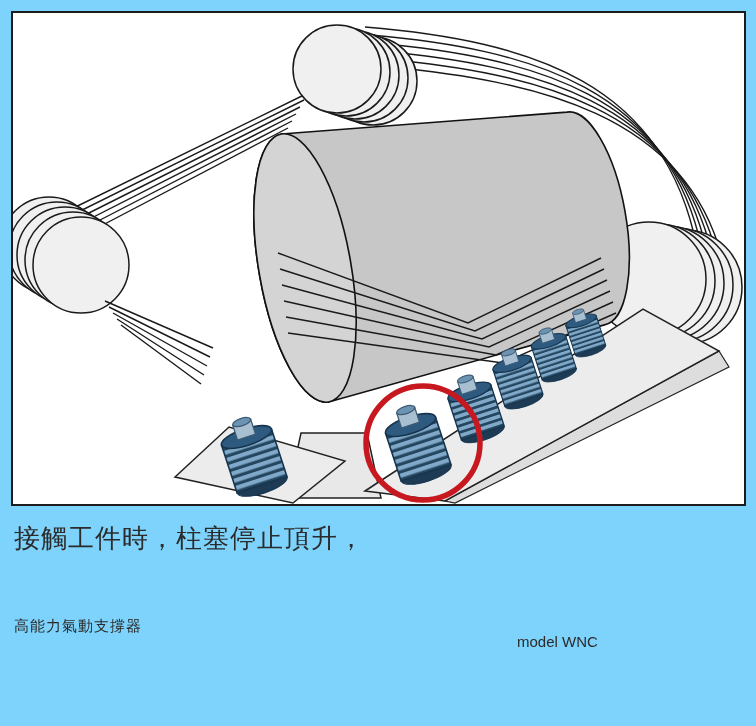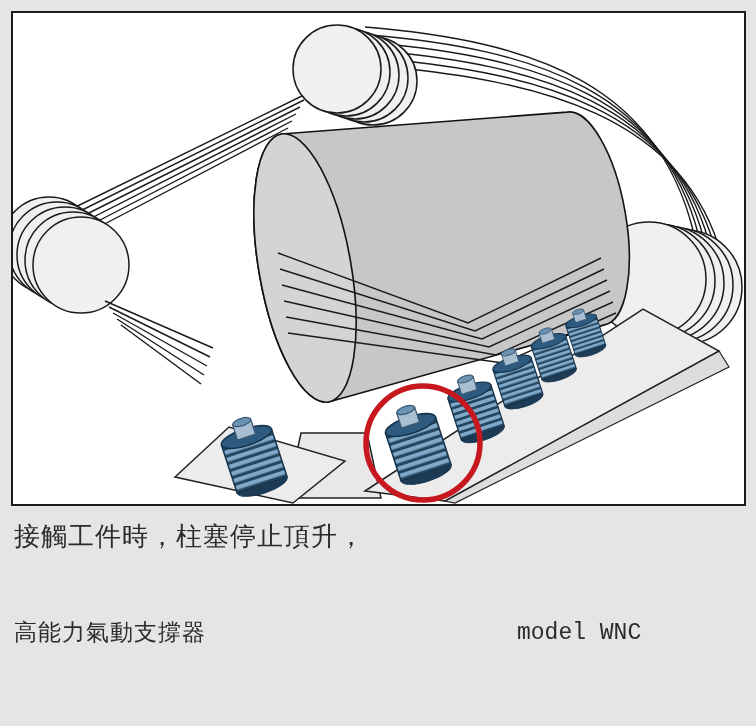--- a/index.html
+++ b/index.html
@@ -1,22 +1,22 @@
 <!DOCTYPE html>
 <html><head>
 <meta charset="utf-8">
 <style>
   html, body { margin: 0; padding: 0; background: #ffffff; }
   .page {
     position: relative;
     width: 756px;
     height: 726px;
-    background: #e5e5e5;
+    background: #7dd3fc;
     overflow: hidden;
-    font-family: Liberation Mono, monospace;
+    font-family: Liberation Sans, sans-serif;
     color: #2a2a2a;
   }
   .diagram-frame {
     box-sizing: border-box;
     margin: 11px 0 0 11px;
     width: 735px;
     height: 495px;
     border: 2px solid #1c1c1c;
     background: #ffffff;
   }
@@ -27,28 +27,28 @@
   .caption p {
     margin: 0 0 14px 0;
     font-size: 26px;
     line-height: 33px;
     color: #2b2b2b;
     letter-spacing: 1px;
   }
   .footer-row {
     position: relative;
     margin: 62px 14px 0 14px;
-    font-size: 23px;
+    font-size: 15px;
     color: #2b2b2b;
     letter-spacing: 1px;
   }
   .footer-row .model {
     position: absolute;
     left: 503px;
-    top: 3px;
+    top: 16px;
     letter-spacing: 0;
     text-align: center;
   }
 </style>
 </head>
 <body>
 
 <div class="page">
 
   <figure class="diagram-frame">

